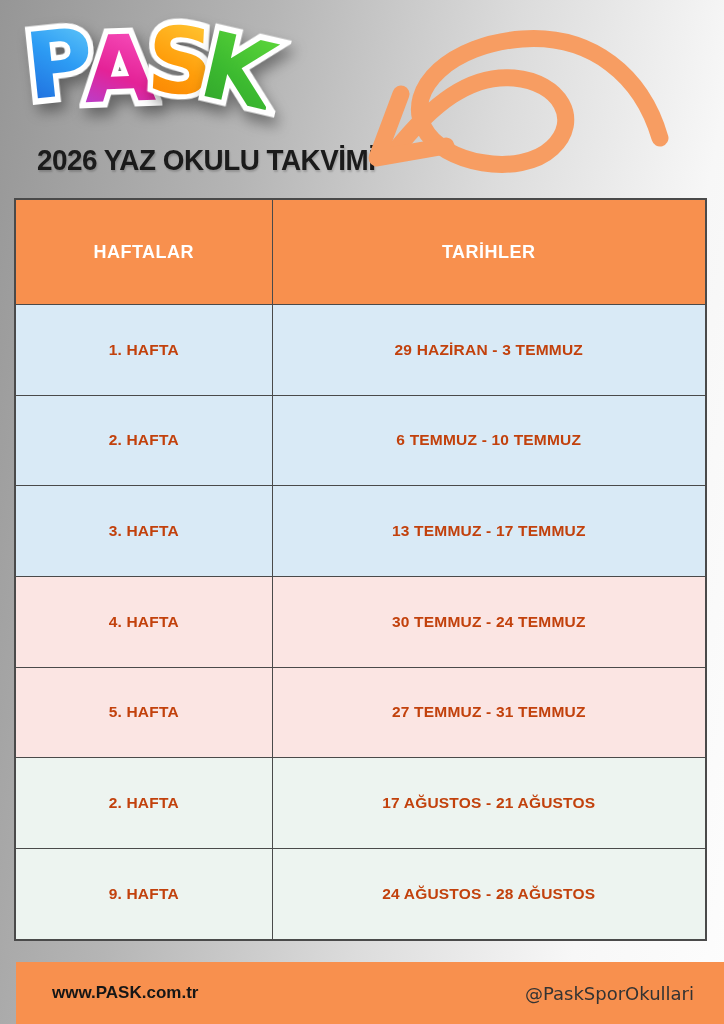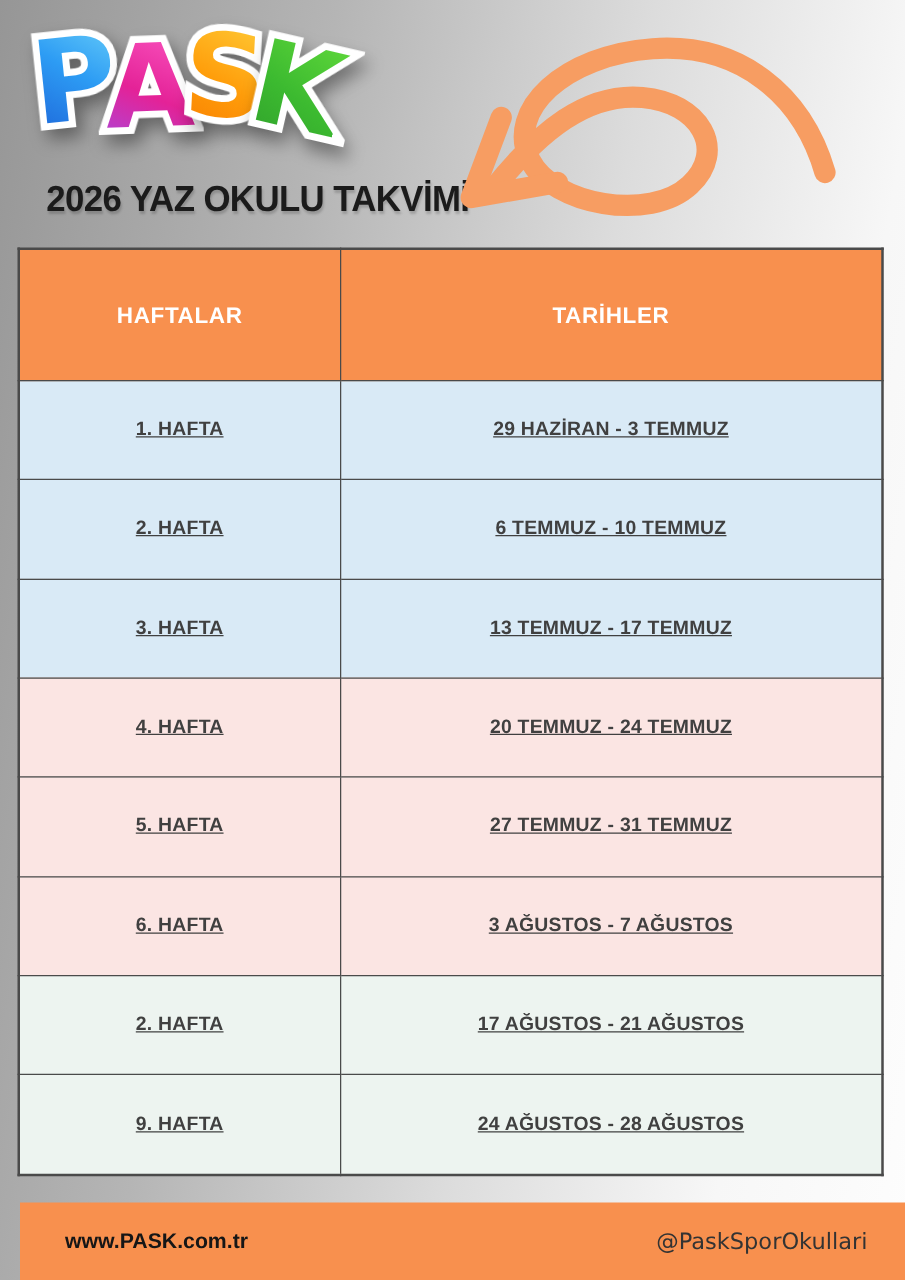--- a/index.html
+++ b/index.html
@@ -39,21 +39,21 @@
 
   
   table.schedule{position:absolute;left:14px;top:198px;width:693px;height:743px;
     border-collapse:collapse;table-layout:fixed;
     border:2.5px solid #4a4a4a;}
   table.schedule col.c-week{width:257px;}
   table.schedule th,table.schedule td{
     border:1.6px solid #4a4a4a;text-align:center;vertical-align:middle;padding:16px;}
   table.schedule th{height:72px;background:var(--accent-orange,#f8904e);
     color:var(--header-text,#ffffff);font-size:18px;font-weight:bold;letter-spacing:0.5px;}
-  table.schedule td{font-size:15.5px;font-weight:bold;color:#404040;letter-spacing:0.2px;text-decoration:underline;}
+  table.schedule td{font-size:15.5px;font-weight:bold;color:#c2410c;letter-spacing:0.2px;}
   tr.g-blue td{background:var(--row-blue,#d9eaf6);}
   tr.g-pink td{background:var(--row-pink,#fbe5e3);}
   tr.g-mint td{background:var(--row-mint,#edf4f0);}
 
   
   .footer-bar{position:absolute;left:16px;bottom:0;width:724px;height:62px;
     background:var(--accent-orange,#f8904e);
     display:flex;align-items:center;justify-content:space-between;
     padding:0 46px 0 36px;box-sizing:border-box;}
   .footer-website{font-size:17px;font-weight:bold;color:#161616;}
@@ -108,29 +108,25 @@
     <tr class="g-blue">
       <td>2. HAFTA</td>
       <td>6 TEMMUZ - 10 TEMMUZ</td>
     </tr>
     <tr class="g-blue">
       <td>3. HAFTA</td>
       <td>13 TEMMUZ - 17 TEMMUZ</td>
     </tr>
     <tr class="g-pink">
       <td>4. HAFTA</td>
-      <td>20 TEMMUZ - 24 TEMMUZ</td>
+      <td>30 TEMMUZ - 24 TEMMUZ</td>
     </tr>
     <tr class="g-pink">
       <td>5. HAFTA</td>
       <td>27 TEMMUZ - 31 TEMMUZ</td>
-    </tr>
-    <tr class="g-pink">
-      <td>6. HAFTA</td>
-      <td>3 AĞUSTOS - 7 AĞUSTOS</td>
     </tr>
     <tr class="g-mint">
       <td>2. HAFTA</td>
       <td>17 AĞUSTOS - 21 AĞUSTOS</td>
     </tr>
     <tr class="g-mint">
       <td>9. HAFTA</td>
       <td>24 AĞUSTOS - 28 AĞUSTOS</td>
     </tr>
   </tbody>

